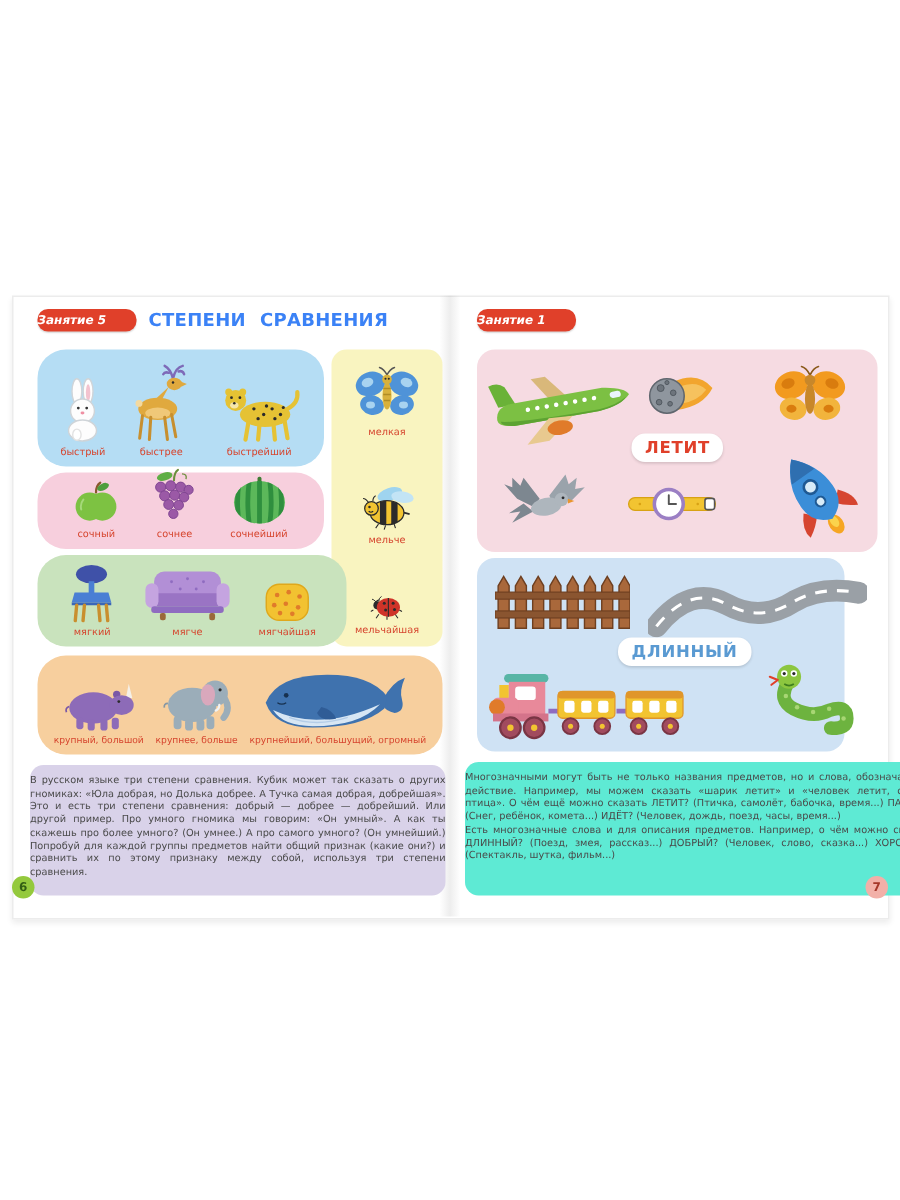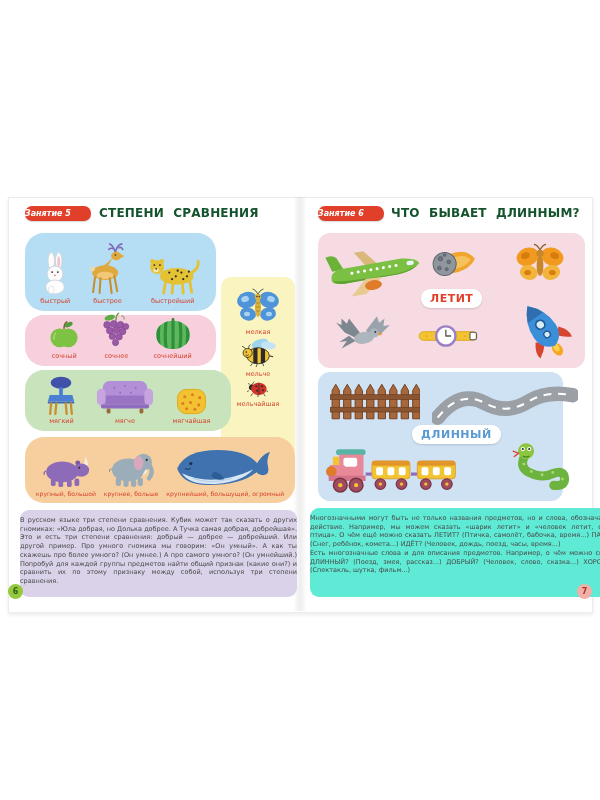--- a/index.html
+++ b/index.html
@@ -5,29 +5,29 @@
   html,body{margin:0;padding:0;background:#fff;}
   .stage{position:relative;width:600px;height:800px;background:#ffffff;overflow:hidden;
          font-family:"DejaVu Sans",sans-serif;}
   .spread{position:absolute;left:8px;top:197px;width:583px;height:414px;background:#fff;
           border:1px solid #ececec;box-shadow:0 2px 4px rgba(0,0,0,.08);}
   .gutter{position:absolute;left:293px;top:197px;width:14px;height:414px;
           background:linear-gradient(90deg,rgba(0,0,0,0),rgba(110,110,110,.12),rgba(0,0,0,0));}
   .badge{position:absolute;top:206px;width:66px;padding:3px 0;background:#e0402a;color:#fff;
          font-size:8px;font-style:italic;font-weight:bold;text-align:left;border-radius:7px;
          box-shadow:0 1px 1px rgba(0,0,0,.15);}
-  .ptitle{position:absolute;top:206px;font-size:12px;font-weight:800;color:#14532d;
+  .ptitle{position:absolute;top:206px;font-size:12px;font-weight:800;color:#3b82f6;
           letter-spacing:.2px;word-spacing:5px;white-space:nowrap;}
   .panel{position:absolute;border-radius:10px;box-sizing:border-box;}
   .row{display:flex;justify-content:space-evenly;align-items:flex-end;padding:4px 3px 6px 3px;border-radius:19px;}
   .cell{display:flex;flex-direction:column;align-items:center;justify-content:flex-end;gap:2px;}
   .lbl{font-size:6.5px;color:#d6452e;white-space:nowrap;}
   .lbl.small{font-size:6.1px;}
-  .sidecol{display:flex;flex-direction:column;align-items:center;
-           padding:9px 2px 7px 2px;margin-top:44px;}
+  .sidecol{display:flex;flex-direction:column;justify-content:space-between;align-items:center;
+           padding:9px 2px 7px 2px;}
   .note{position:absolute;border-radius:9px;padding:6px 0;font-size:6.5px;line-height:1.34;
         color:#4a4a4a;text-align:justify;box-sizing:border-box;}
   .note p{margin:0;}
   .pill{position:absolute;background:#fff;border-radius:9px;padding:3px 9px;font-weight:800;
         font-size:11px;letter-spacing:.5px;box-shadow:0 1px 2px rgba(0,0,0,.15);white-space:nowrap;}
   .pgnum{position:absolute;width:15px;height:15px;border-radius:50%;display:flex;align-items:center;
          justify-content:center;font-size:8px;font-weight:bold;}
   .objpanel{position:absolute;border-radius:12px;}
   .obj{position:absolute;}
 </style>
@@ -314,22 +314,21 @@
       <span class="lbl small">крупнейший, большущий, огромный</span>
     </div>
   </div>
 
   <div class="note" style="left:20px;top:510px;width:277px;min-height:87px;background:#d9d2e9;">
     <p>В русском языке три степени сравнения. Кубик может так сказать о других гномиках: «Юла добрая, но Долька добрее. А Тучка самая добрая, добрейшая». Это и есть три степени сравнения: добрый — добрее — добрейший. Или другой пример. Про умного гномика мы говорим: «Он умный». А как ты скажешь про более умного? (Он умнее.) А про самого умного? (Он умнейший.) Попробуй для каждой группы предметов найти общий признак (какие они?) и сравнить их по этому признаку между собой, используя три степени сравнения.</p>
   </div>
 
   <div class="pgnum" style="left:8px;top:584px;background:#94c93d;color:#335f14;">6</div>
 
-  <div class="badge" style="left:318px;">Занятие 6</div>
-  <div class="ptitle" style="left:391px;">ЧТО БЫВАЕТ ДЛИННЫМ?</div>
+  <div class="badge" style="left:318px;">Занятие 1</div>
 
   <div class="objpanel" style="left:318px;top:233px;width:267px;height:135px;background:#f6dbe2;">
     <svg class="obj" style="left:6px;top:8px;transform:rotate(-10deg);" viewBox="0 0 92 54" width="98" height="58">
       <path d="M40 22 L31 8 L40 8 L51 22 Z" fill="#d9b87a"></path>
       <path d="M8 22 L4 8 Q10 6 14 10 L19 22 Z" fill="#6ab238"></path>
       <path d="M6 30 Q6 22 16 21 L74 21 Q88 23 90 28 Q84 34 70 35 L16 35 Q6 34 6 30 Z" fill="#7cc043"></path>
       <path d="M8 31 Q20 34 70 34 Q82 33 88 29 Q84 34 70 35 L16 35 Q8 34 8 31 Z" fill="#5da332"></path>
       <g fill="#fff">
           <circle cx="26" cy="26.5" r="1.4"></circle>
           <circle cx="32" cy="26.5" r="1.4"></circle>

